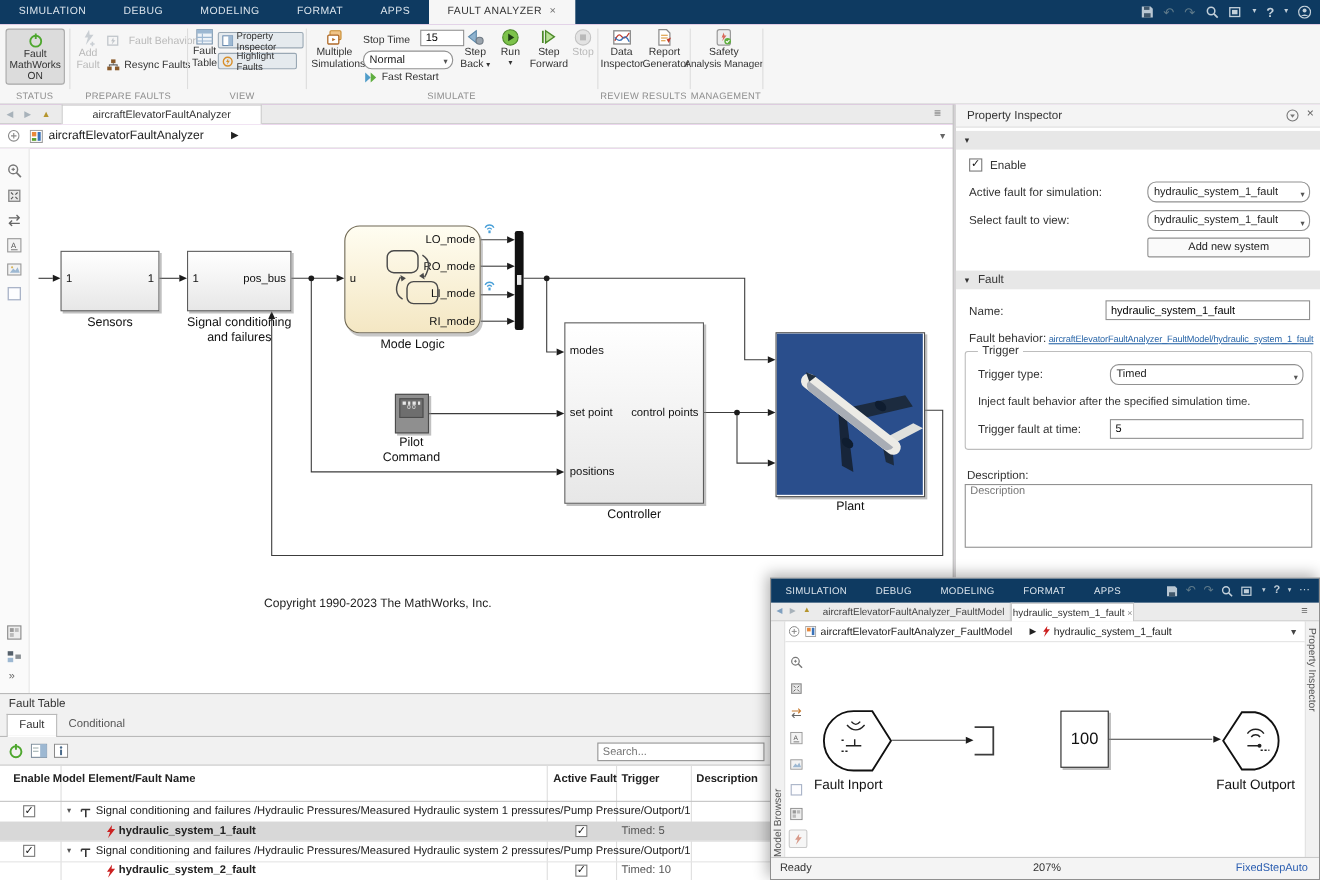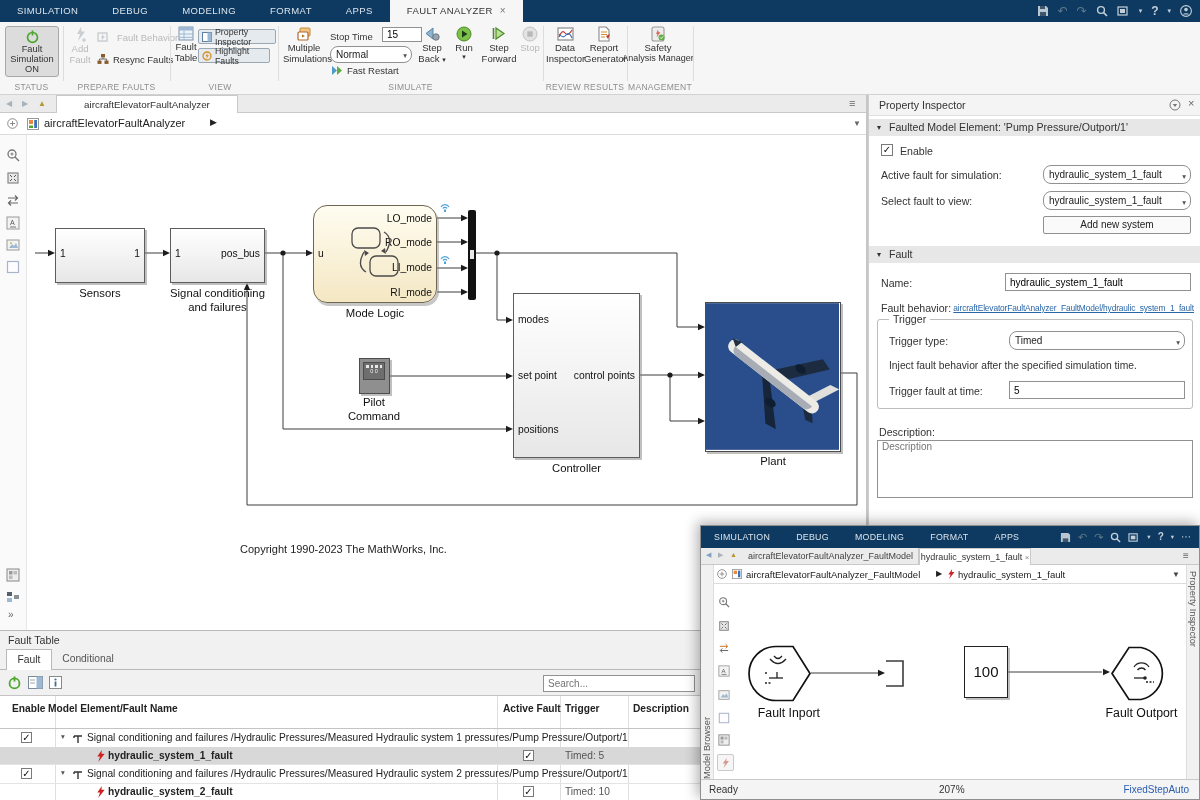--- a/index.html
+++ b/index.html
@@ -107,21 +107,21 @@
 
   <div class="r ribbon" style="left:0;top:22px;width:1200px;height:73px">
 
     <div class="bigbtn" style="left:5px;top:4px;width:54px;height:51px;background:#dcdcdc;border:1px solid #a8a8a8">
       <div style="margin-top:2px;display:flex;justify-content:center">
           <svg width="15" height="15" viewBox="0 0 16 16">
             <circle cx="8" cy="9" r="5.3" fill="none" stroke="#4ea72e" stroke-width="1.8"></circle>
             <line x1="8" y1="1.5" x2="8" y2="7" stroke="#4ea72e" stroke-width="1.8"></line>
           </svg>
         </div>
-      <div style="font-size:9.3px">Fault Simulation</div>
+      <div style="font-size:9.3px">Fault MathWorks</div>
       <div style="font-size:9.3px">ON</div>
     </div>
     <div class="glabel" style="left:0;width:63px">STATUS</div>
     <div class="sep" style="left:63px"></div>
 
     <div class="r c" style="left:66px;top:4px;width:28px">
       <div style="display:flex;justify-content:center">
           <svg width="15" height="17" viewBox="0 0 15 17">
             <polygon points="8,1 4,8 7,8 5,15 12,5.5 8.5,5.5" fill="#c9ced3"></polygon>
             <line x1="11" y1="12" x2="11" y2="16" stroke="#c9ced3" stroke-width="1.4"></line>
@@ -528,21 +528,20 @@
       <span class="t" style="left:300px;top:4px">
           <svg width="12" height="12" viewBox="0 0 12 12">
             <circle cx="6" cy="6" r="5" fill="none" stroke="#777" stroke-width="1"></circle>
             <polygon points="3.8,5 8.2,5 6,8" fill="#777"></polygon>
           </svg>
         </span>
       <span class="t" style="left:319px;top:2px;font-size:11px;color:#666">×</span>
     </div>
     <div class="r pibar" style="left:0;top:24px;width:332px;height:17px">
       <span class="t" style="left:8px;top:0;font-size:8px">▾</span>
-        <span class="t" style="left:20px;top:0">Faulted Model Element: 'Pump Pressure/Outport/1'</span>
     </div>
     <div class="cb" style="left:12px;top:49px">✓</div>
     <span class="pilab" style="left:31px;top:50px">Enable</span>
     <span class="pilab" style="left:12px;top:74px">Active fault for simulation:</span>
     <div class="dd" style="left:174px;top:70px;width:148px;line-height:17px">
       <span>hydraulic_system_1_fault</span><span class="car" style="top:2px">▾</span>
     </div>
     <span class="pilab" style="left:12px;top:100px">Select fault to view:</span>
     <div class="dd" style="left:174px;top:96px;width:148px;line-height:17px">
       <span>hydraulic_system_1_fault</span><span class="car" style="top:2px">▾</span>
@@ -814,21 +813,21 @@
         <path d="M28,1.5 H45 L62,28.5 45,55.5 H28 A27,27 0 0 1 28,1.5 Z" fill="#fff" stroke="#111" stroke-width="1.7"></path>
         <g stroke="#222" stroke-width="1.3" fill="none">
           <path d="M22,14 q8,9 16,0"></path>
           <path d="M26,11 q4,5 8,0"></path>
           <line x1="21" y1="33" x2="35" y2="33"></line>
           <line x1="29" y1="33" x2="29" y2="27"></line>
           <line x1="17" y1="28" x2="20" y2="28" stroke-dasharray="2,1.5"></line>
           <line x1="17" y1="38" x2="24" y2="38" stroke-dasharray="2,1.5"></line>
         </g>
       </svg>
-      <div class="t" style="left:26px;top:122px;width:80px;text-align:right;font-size:12.3px;color:#111">Fault Inport</div>
+      <div class="t" style="left:26px;top:122px;width:80px;text-align:left;font-size:12.3px;color:#111">Fault Inport</div>
 
       <div class="r" style="left:250px;top:62px;width:44px;height:52px;background:#fff;border:1.5px solid #222;box-shadow:2px 2px 0 rgba(130,130,130,.5);text-align:center;line-height:50px;font-size:15px;color:#111">100</div>
 
       <svg class="r" style="left:396px;top:61px" width="60" height="57" viewBox="0 0 60 57">
         <path d="M2,28.5 L19,2.5 H31 A26.5,26.5 0 0 1 31,54.5 H19 Z" fill="#fff" stroke="#111" stroke-width="1.7"></path>
         <g stroke="#222" stroke-width="1.3" fill="none">
           <path d="M24,22 a9,9 0 0 1 15,0"></path>
           <path d="M27.5,25 a5,5 0 0 1 8,0"></path>
           <line x1="24" y1="33" x2="34" y2="33"></line>
           <line x1="36" y1="37" x2="44" y2="37" stroke-dasharray="2,1.5"></line>

